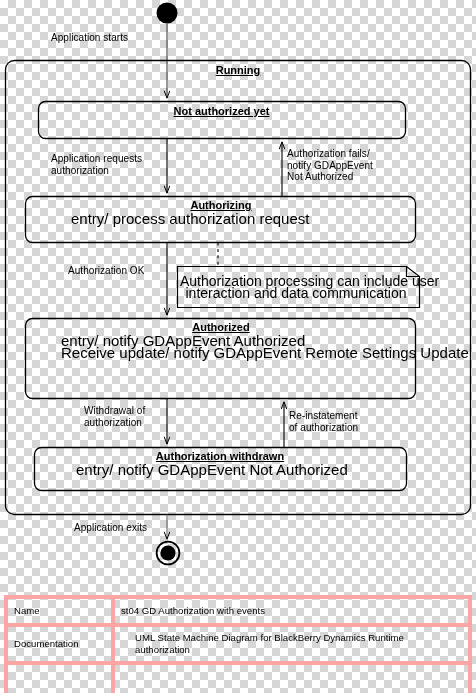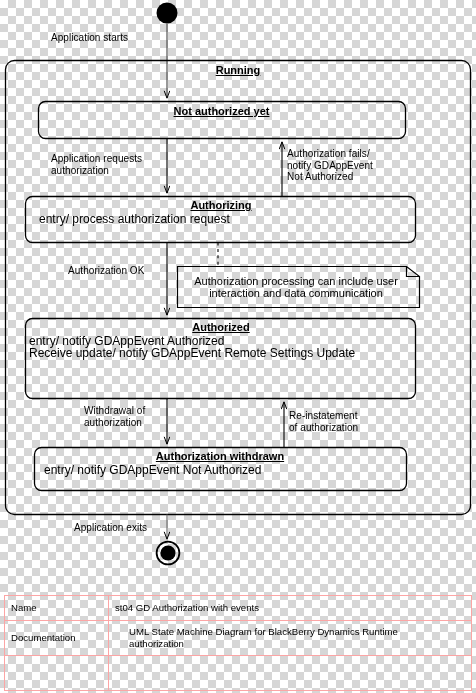--- a/index.html
+++ b/index.html
@@ -46,46 +46,47 @@
     position: absolute;
     font-size: 11px;
     font-weight: bold;
     text-decoration: underline;
     color: #000000;
     white-space: nowrap;
     text-align: center;
   }
   .state-body {
     position: absolute;
-    font-size: 12px;
+    font-size: 15px;
     line-height: 12.4px;
     color: #000000;
     white-space: pre;
+    margin-left: 32px;
   }
   .note-text {
     position: absolute;
-    font-size: 11px;
+    font-size: 14px;
     line-height: 12.2px;
     color: #000000;
     text-align: center;
     white-space: pre;
   }
   
   #info-table {
     position: absolute;
     left: 4px;
     top: 595px;
     width: 468px;
     border-collapse: collapse;
     background: transparent;
     font-size: 9.6px;
     color: #000000;
   }
   #info-table td {
-    border: 1px solid #fca5a5;
+    border: 4px solid #fca5a5;
     padding: 4px 5px 4px 6px;
     vertical-align: middle;
     line-height: 11.8px;
   }
   #info-table td.k {
     width: 92px;
   }
   #info-table tr.r1 td { height: 16px; }
   #info-table tr.r2 td { height: 26px; }
   #info-table tr.r3 td { height: 26px; }

